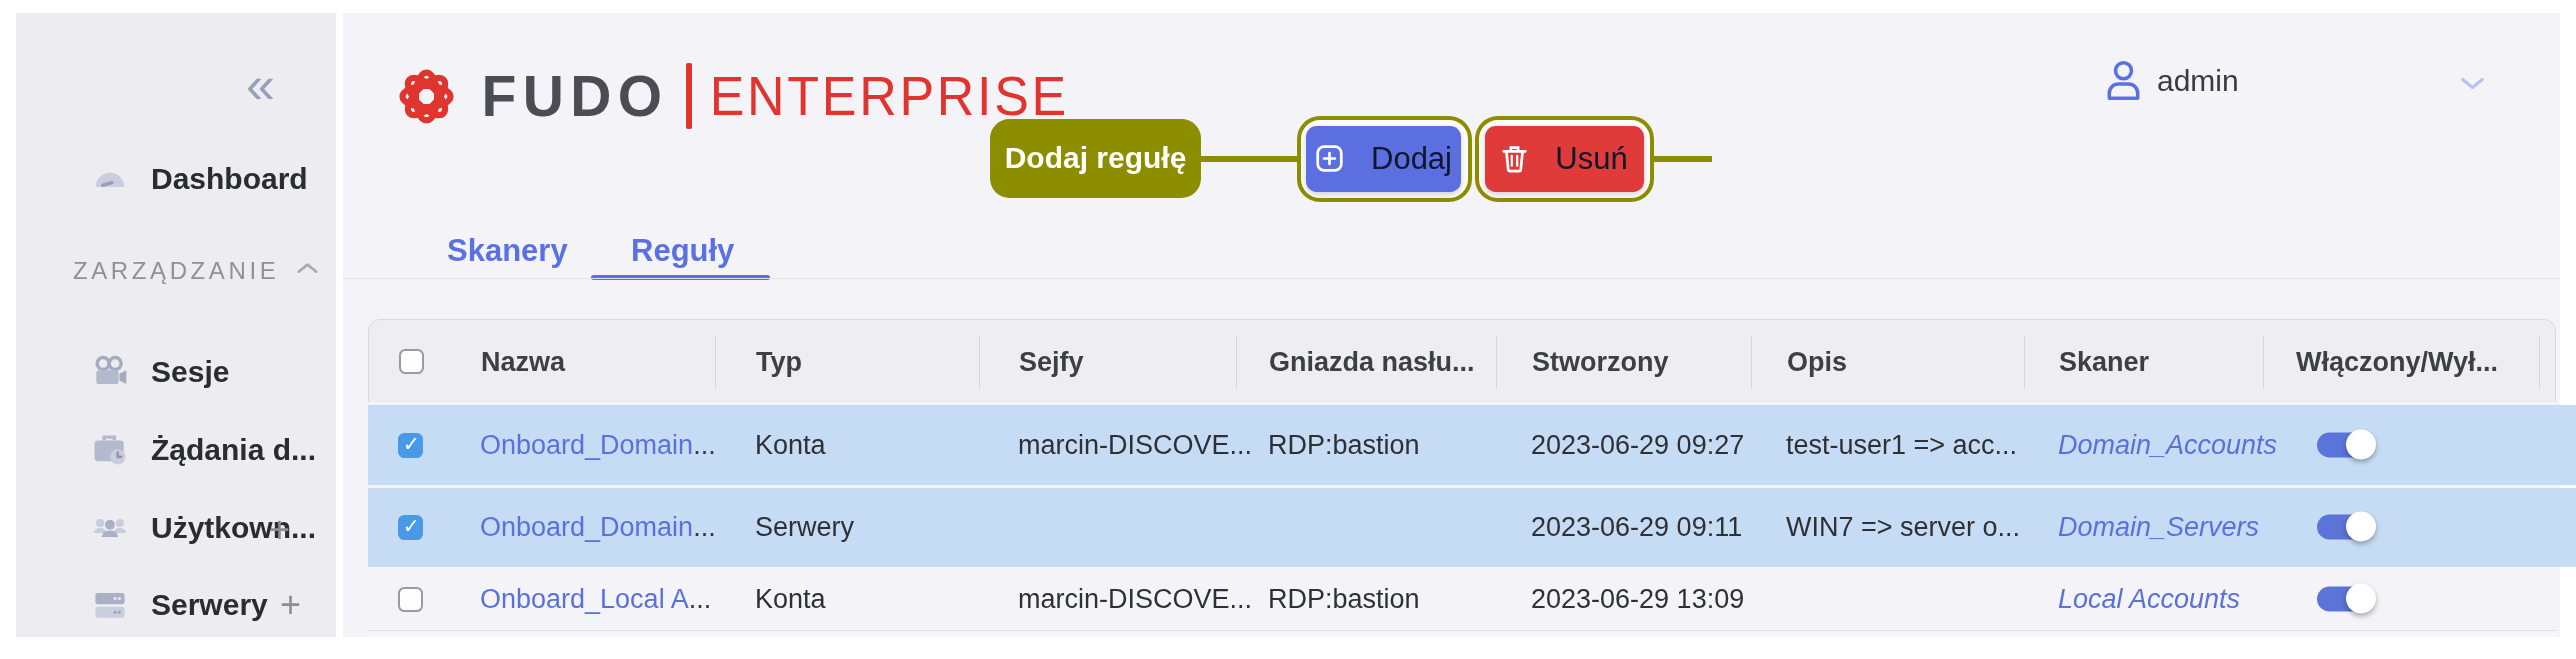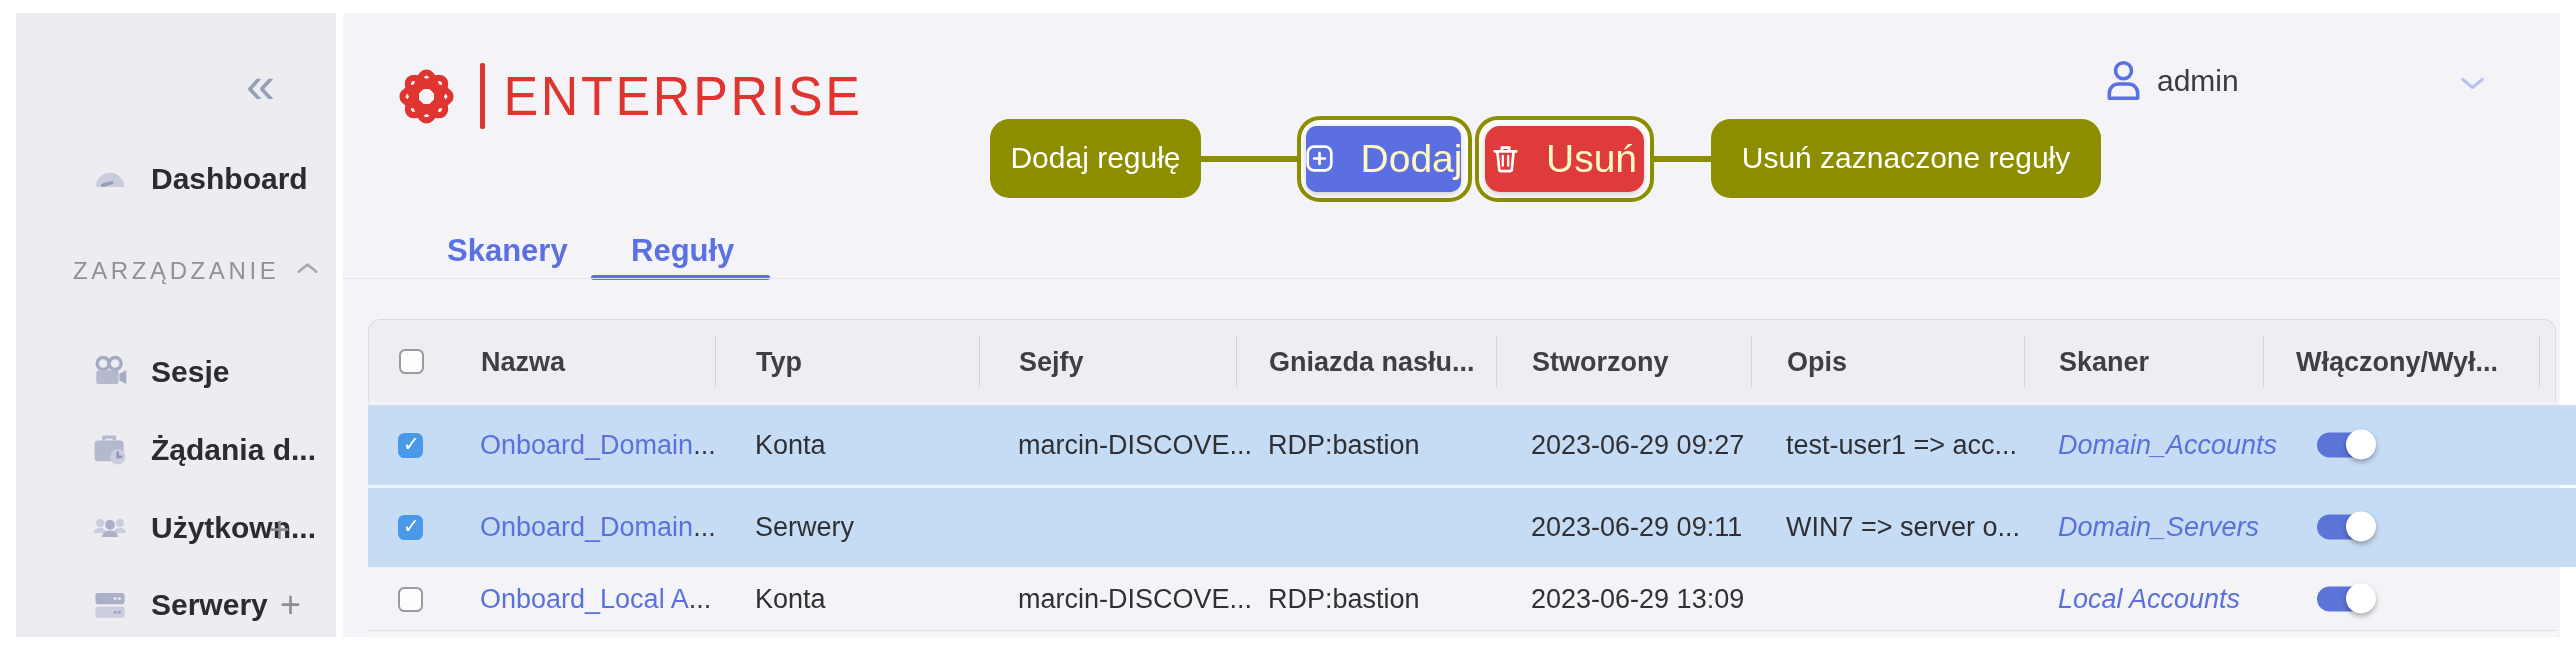--- a/index.html
+++ b/index.html
@@ -35,33 +35,33 @@
   .brand-product{margin-left:18px;font-size:52px;font-weight:300;letter-spacing:2.7px;color:#e0352f;transform:scaleY(1.05);}
 
   
   .user{position:absolute;left:1750px;top:41px;width:429px;height:55px;cursor:pointer;}
   .user .p-icn{position:absolute;left:10.7px;top:5.4px;}
   .user .u-name{position:absolute;left:64px;top:10.7px;font-size:30px;color:#3a3b40;}
   .user .chev{position:absolute;left:366px;top:21.4px;}
 
   
   .ann-label{position:absolute;height:79px;background:#8d8d00;border-radius:19.6px;color:#ffffff;
-             font-size:30px;font-weight:400;display:flex;align-items:center;justify-content:center;white-space:nowrap;}
+             font-size:30px;font-weight:700;display:flex;align-items:center;justify-content:center;white-space:nowrap;}
   .ann-add{left:647px;top:106px;width:211px;}
   .ann-del{left:1368px;top:106px;width:390px;}
   .ann-conn{position:absolute;height:6.3px;background:#8d8d00;}
   .conn1{left:856px;top:143px;width:98px;}
   .conn2{left:1309px;top:143px;width:60px;}
   .ann-ring{position:absolute;top:103px;height:86px;background:#ffffff;border:4.5px solid #8d8d00;border-radius:23px;box-sizing:border-box;}
   .ring-add{left:954px;width:175px;}
   .ring-del{left:1132px;width:179px;}
   .act-btn{position:absolute;top:113px;height:66px;border-radius:10.7px;display:flex;align-items:center;justify-content:center;
-           gap:27px;color:#fef9c3;font-size:39px;cursor:pointer;box-shadow:0 2.7px 7.1px rgba(0,0,0,.18);}
+           gap:27px;color:#0f172a;font-size:31px;cursor:pointer;box-shadow:0 2.7px 7.1px rgba(0,0,0,.18);}
   .btn-add{left:963px;width:155px;background:#5b6fe0;}
-  .btn-del{left:1142px;width:159px;background:#e03b3b;border-radius:15px;}
+  .btn-del{left:1142px;width:159px;background:#e03b3b;}
 
   
   .tab{position:absolute;top:220px;font-size:31px;font-weight:700;color:#5b70e2;cursor:pointer;white-space:nowrap;}
   .tab-skanery{left:104px;}
   .tab-reguly{left:288px;}
   .tab-underline{position:absolute;left:248px;top:262px;width:179px;height:5.4px;background:#5b70e2;border-radius:2.7px;}
   .tabs-divider{position:absolute;left:0;top:265px;width:2217px;height:1.8px;background:#e3e3e8;}
 
   
   .table{position:absolute;left:25px;top:306px;width:2188px;height:318px;}
@@ -187,20 +187,21 @@
       <span class="knot">
         <svg width="71" height="71" viewBox="0 0 80 80">
           <g transform="translate(40,40)" fill="none" stroke="#e0352f" stroke-width="7">
             <ellipse rx="27" ry="12"></ellipse>
             <ellipse rx="27" ry="12" transform="rotate(45)"></ellipse>
             <ellipse rx="27" ry="12" transform="rotate(90)"></ellipse>
             <ellipse rx="27" ry="12" transform="rotate(135)"></ellipse>
           </g>
         </svg>
       </span>
+      <span class="brand-name">FUDO</span>
       <span class="brand-bar"></span>
       <span class="brand-product">ENTERPRISE</span>
     </div>
 
     <div class="user">
       <span class="p-icn">
         <svg width="39" height="43" viewBox="0 0 44 48">
           <circle cx="22" cy="13" r="9" fill="none" stroke="#5b70e2" stroke-width="4"></circle>
           <path d="M6 44 v-6 a10 10 0 0 1 10 -10 h12 a10 10 0 0 1 10 10 v6 Z" fill="none" stroke="#5b70e2" stroke-width="4" stroke-linejoin="round"></path>
         </svg>
@@ -211,21 +212,20 @@
             <polyline points="4,5 15,14 26,5" fill="none" stroke="#b9c2ef" stroke-width="3.5" stroke-linecap="round" stroke-linejoin="round"></polyline>
           </svg>
       </span>
     </div>
 
     <div class="ann-label ann-add">Dodaj regułę</div>
     <div class="ann-conn conn1"></div>
     <div class="ann-ring ring-add"></div>
     <div class="ann-ring ring-del"></div>
     <div class="ann-conn conn2"></div>
-    <div class="ann-label ann-del">Usuń zaznaczone reguły</div>
 
     <div class="act-btn btn-add">
       <span>
         <svg width="29" height="29" viewBox="0 0 32 32">
           <rect x="3" y="3" width="26" height="26" rx="7" fill="none" stroke="#ffffff" stroke-width="3"></rect>
           <path d="M16 10 v12 M10 16 h12" stroke="#ffffff" stroke-width="3" stroke-linecap="round"></path>
         </svg>
       </span>
       <span>Dodaj</span>
     </div>

